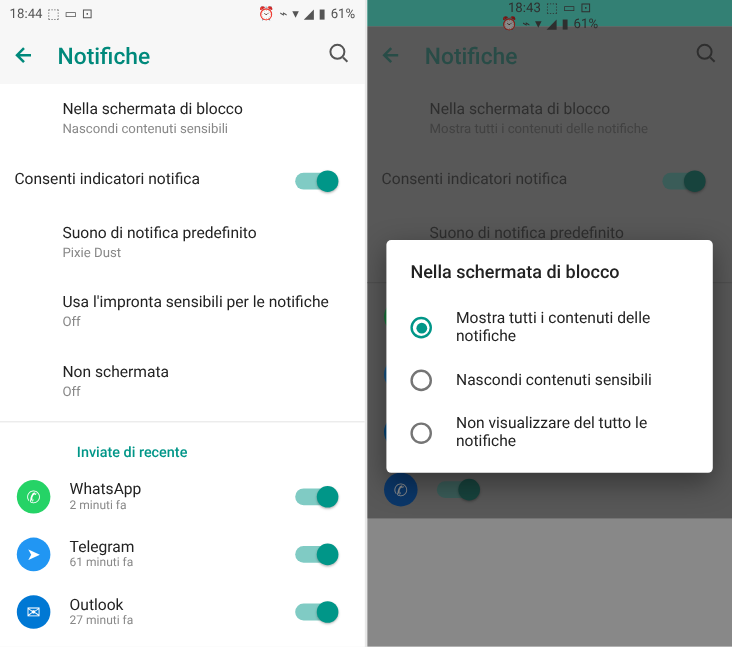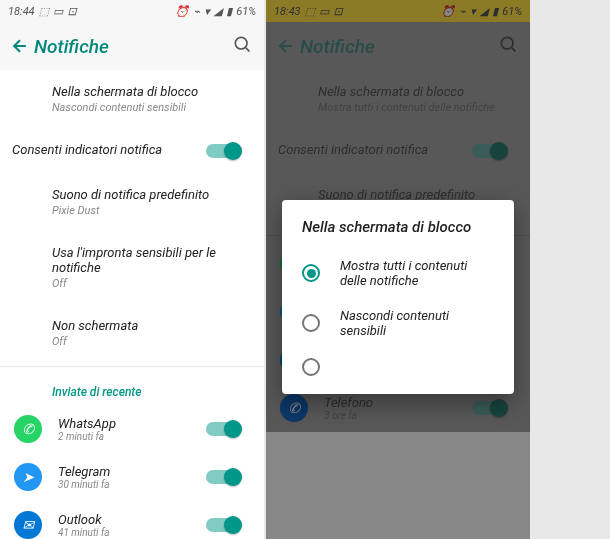--- a/index.html
+++ b/index.html
@@ -1,40 +1,40 @@
 <!DOCTYPE html>
 <html><head>
 <meta charset="utf-8">
 <style>
 * { box-sizing: border-box; margin: 0; padding: 0; }
 body { font-family: Roboto, -apple-system, sans-serif; background: #e8e8e8; display: flex; gap: 2px; width: 610px; height: 539px; overflow: hidden; }
-.phone { width: 264px; height: 539px; background: #f7f7f7; position: relative; overflow: hidden; font-style: italic; }
+.phone { width: 304px; height: 539px; background: #f7f7f7; position: relative; overflow: hidden; }
 .phone.dim::before { content: ""; position: absolute; inset: 0; background: rgba(0,0,0,0.45); z-index: 5; pointer-events: none; }
 .status-bar { height: 22px; background: #f7f7f7; display: flex; justify-content: space-between; align-items: center; padding: 0 8px; font-size: 11px; color: #555; }
-.phone.dim .status-bar { background: #fde047; }
+.phone.dim .status-bar { background: #5eead4; flex-direction: column; }
 .status-left, .status-right { display: flex; gap: 4px; align-items: center; }
-.app-bar { height: 48px; display: flex; align-items: center; padding: 0 8px; gap: 2px; background: #f7f7f7; }
+.app-bar { height: 48px; display: flex; align-items: center; padding: 0 8px; gap: 16px; background: #f7f7f7; }
 .phone.dim .app-bar { background: #a0a0a0; }
 .back-icon { width: 24px; height: 24px; color: #00897b; display: flex; align-items: center; justify-content: center; }
 .phone.dim .back-icon { color: #4a8a81; }
 .app-title { font-size: 19px; color: #00897b; font-weight: 500; flex: 1; }
 .phone.dim .app-title { color: #4a8a81; }
 .search-icon { width: 24px; height: 24px; color: #555; }
 .content { background: #fff; }
 .phone.dim .content { background: #a0a0a0; }
 .setting-item { padding: 14px 16px 14px 52px; border-bottom: none; }
 .setting-title { font-size: 13px; color: #222; margin-bottom: 2px; }
 .setting-sub { font-size: 11px; color: #888; }
 .setting-row { display: flex; align-items: center; padding-left: 12px; }
 .setting-row .setting-text { flex: 1; }
 .toggle { width: 34px; height: 14px; background: #80cbc4; border-radius: 7px; position: relative; margin-right: 8px; }
 .toggle::after { content: ""; position: absolute; width: 18px; height: 18px; background: #009688; border-radius: 50%; top: -2px; right: -2px; box-shadow: 0 1px 2px rgba(0,0,0,0.3); }
 .divider { height: 1px; background: #e8e8e8; margin: 4px 0; }
 .phone.dim .divider { background: #909090; }
-.section-header { padding: 14px 16px 6px 52px; font-size: 12px; color: #009688; font-weight: 500; }
+.section-header { padding: 14px 16px 6px 52px; font-size: 12px; color: #009688; font-weight: 500; margin-left: 12px; }
 .app-row { display: flex; align-items: center; padding: 10px 16px 10px 14px; gap: 16px; }
 .app-icon { width: 28px; height: 28px; border-radius: 50%; display: flex; align-items: center; justify-content: center; color: #fff; font-size: 14px; flex-shrink: 0; }
 .app-text { flex: 1; }
 .app-name { font-size: 13px; color: #222; }
 .app-time { font-size: 10px; color: #888; }
 .dialog { position: absolute; top: 200px; left: 16px; right: 16px; background: #fff; border-radius: 4px; box-shadow: 0 8px 24px rgba(0,0,0,0.4); z-index: 10; padding: 18px 0 8px; }
 .dialog-title { font-size: 15px; font-weight: 500; color: #222; padding: 0 20px 12px; }
 .radio-row { display: flex; align-items: center; padding: 10px 20px; gap: 20px; }
 .radio { width: 18px; height: 18px; border: 2px solid #757575; border-radius: 50%; display: flex; align-items: center; justify-content: center; flex-shrink: 0; }
 .radio.checked { border-color: #009688; }
@@ -109,29 +109,29 @@
       <div class="app-text">
         <div class="app-name">WhatsApp</div>
         <div class="app-time">2 minuti fa</div>
       </div>
       <div class="toggle"></div>
     </div>
     <div class="app-row">
       <div class="app-icon" style="background:#2196F3">➤</div>
       <div class="app-text">
         <div class="app-name">Telegram</div>
-        <div class="app-time">30 minuti fa</div>
+        <div class="app-time">61 minuti fa</div>
       </div>
       <div class="toggle"></div>
     </div>
     <div class="app-row">
       <div class="app-icon" style="background:#0078D4">✉</div>
       <div class="app-text">
         <div class="app-name">Outlook</div>
-        <div class="app-time">41 minuti fa</div>
+        <div class="app-time">27 minuti fa</div>
       </div>
       <div class="toggle"></div>
     </div>
     <div class="app-row">
       
       
       
     </div>
 
   </div>
@@ -203,35 +203,32 @@
     <div class="app-row">
       <div class="app-icon" style="background:#0078D4">✉</div>
       <div class="app-text">
         <div class="app-name">Outlook</div>
         <div class="app-time">39 minuti fa</div>
       </div>
       <div class="toggle"></div>
     </div>
     <div class="app-row">
       <div class="app-icon" style="background:#1565C0">✆</div>
-      <div class="app-text">
-        <div class="app-name">Telefono</div>
-        <div class="app-time">3 ore fa</div>
-      </div>
       <div class="toggle"></div>
     </div>
   </div>
 
   <div class="dialog">
     <div class="dialog-title">Nella schermata di blocco</div>
     <div class="radio-row">
       <div class="radio checked"></div>
       <div class="radio-label">Mostra tutti i contenuti delle notifiche</div>
     </div>
     <div class="radio-row">
       <div class="radio"></div>
       <div class="radio-label">Nascondi contenuti sensibili</div>
     </div>
     <div class="radio-row">
       <div class="radio"></div>
+      <div class="radio-label">Non visualizzare del tutto le notifiche</div>
     </div>
   </div>
 </div>
 
 </body></html>

